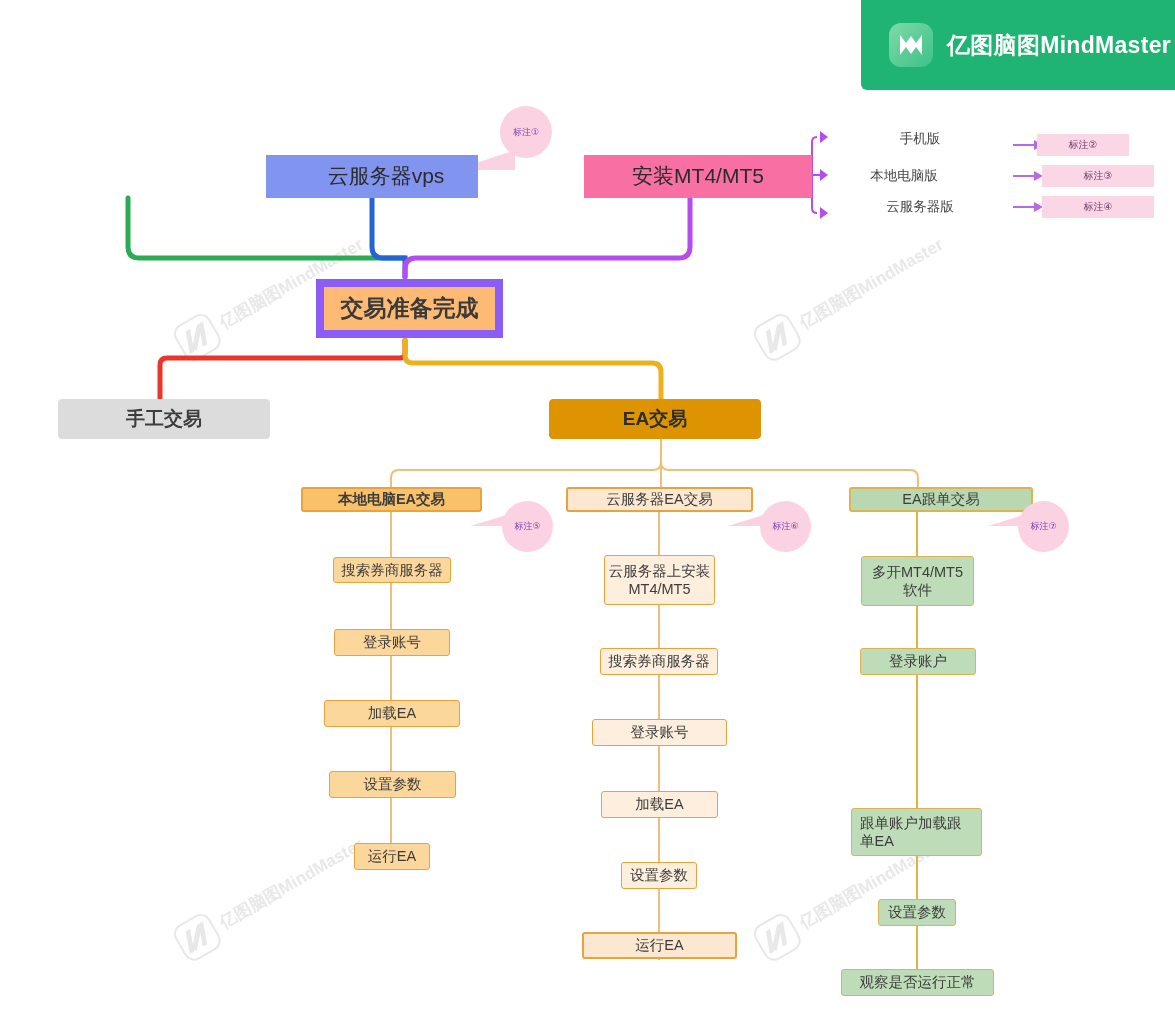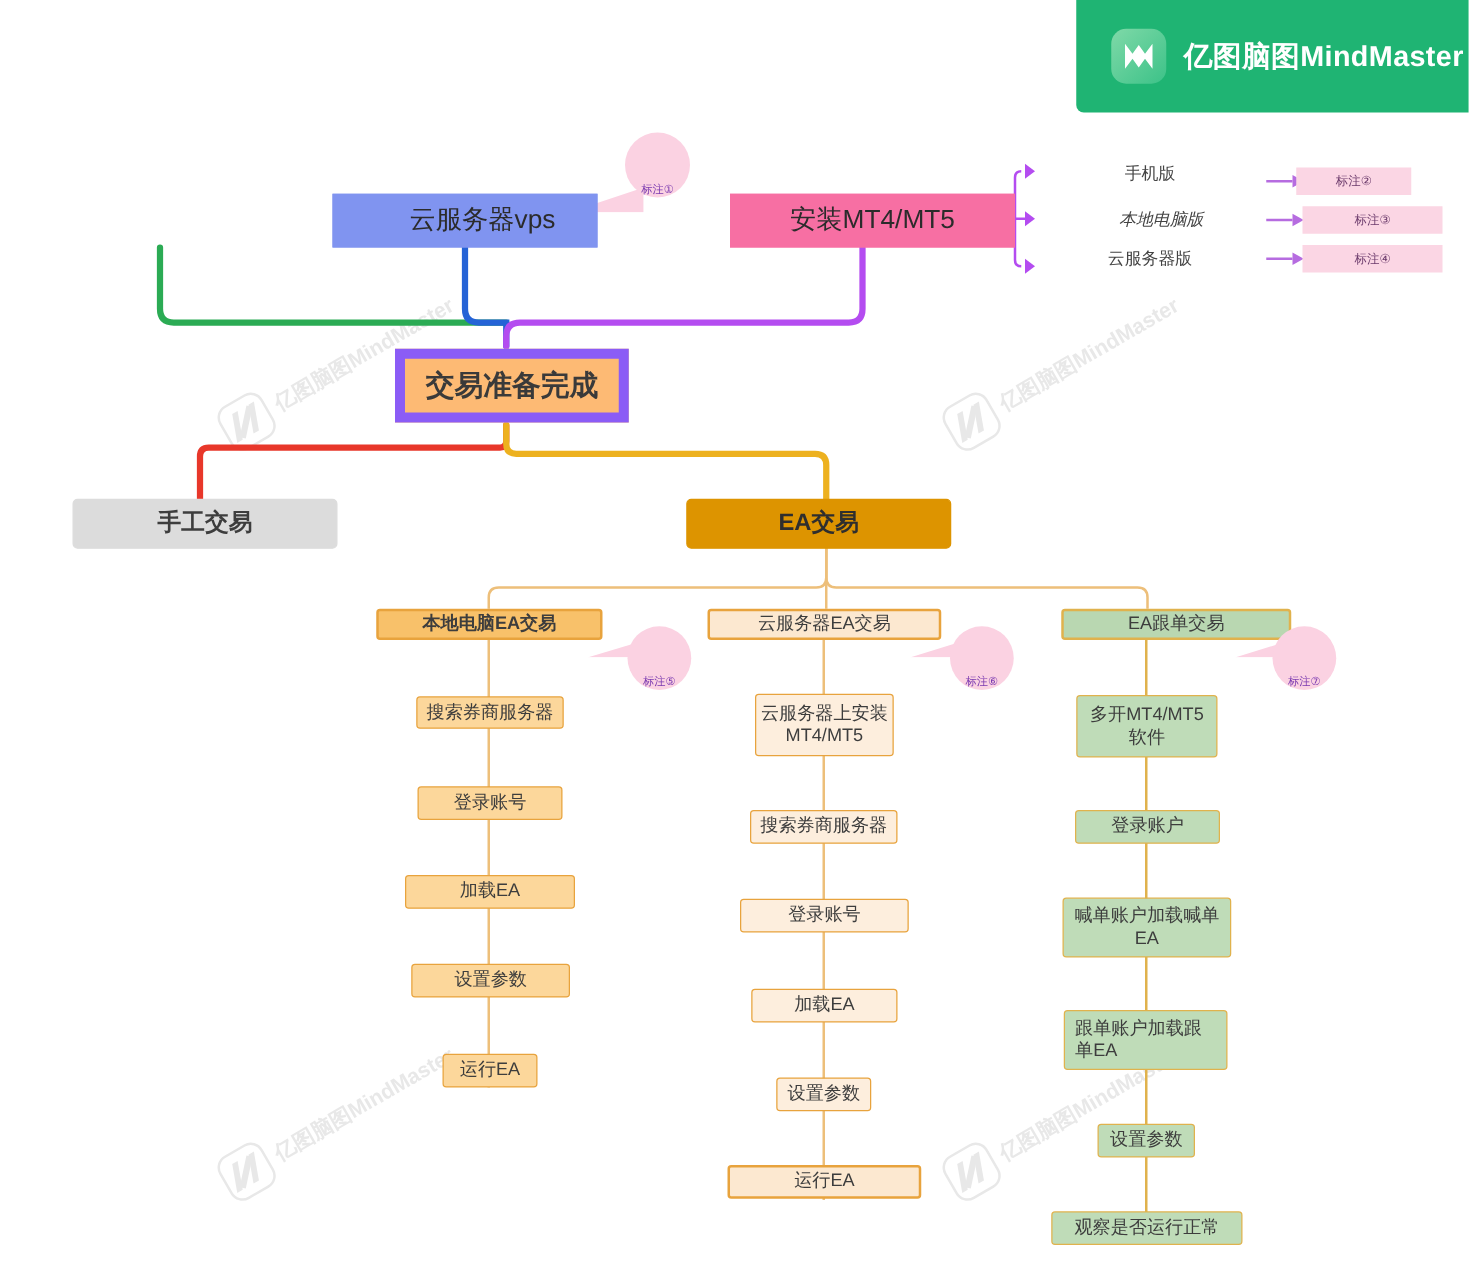--- a/index.html
+++ b/index.html
@@ -114,21 +114,21 @@
     background: #fbd6e4;
     display: flex; align-items: center; justify-content: center;
     font-size: 10px; color: #6b3a6b;
   }
 
   
   .callout {
     position: absolute;
     background: #fbd2e2;
     border-radius: 50%;
-    display: flex; align-items: flex-end; justify-content: center;
+    display: flex; align-items: center; justify-content: center;
     font-size: 9px;
     color: #7b3ab0;
   }
   .callout-tail {
     position: absolute;
     background: #fbd2e2;
     pointer-events: none;
   }
 </style>
 </head>
@@ -212,21 +212,21 @@
     <span>安装MT4/MT5</span>
   </div>
 
   <div class="callout" style="left:500px; top:106px; width:52px; height:52px;">
     <span>标注①</span>
   </div>
 
   <div class="plain-label" style="left:860px; top:130px; width:120px;">
     <span>手机版</span>
   </div>
-  <div class="plain-label" style="left:869px; top:167px; width:120px;font-style:italic;">
+  <div class="plain-label" style="left:844px; top:167px; width:120px;">
     <span>本地电脑版</span>
   </div>
   <div class="plain-label" style="left:860px; top:198px; width:120px;">
     <span>云服务器版</span>
   </div>
 
   <div class="tag-box" style="left:1037px; top:134px; width:92px; height:22px;">
     <span>标注②</span>
   </div>
   <div class="tag-box" style="left:1042px; top:165px; width:112px; height:22px;">
@@ -304,24 +304,20 @@
     <span>运行EA</span>
   </div>
 
   <div class="node n-mint-s fs15" style="left:861px; top:556px; width:113px; height:50px; white-space:pre-line;">
     <span>多开MT4/MT5
 软件</span>
   </div>
   <div class="node n-mint-s fs15" style="left:860px; top:648px; width:116px; height:27px;">
     <span>登录账户</span>
   </div>
-  <div class="node n-mint-s fs15" style="left:850px; top:718px; width:135px; height:48px; white-space:pre-line;">
-    <span>喊单账户加载喊单
-EA</span>
-  </div>
   <div class="node n-mint-s fs15" style="left:851px; top:808px; width:131px; height:48px; white-space:pre-line; justify-content:flex-start; padding-left:8px; text-align:left;">
     <span>跟单账户加载跟
 单EA</span>
   </div>
   <div class="node n-mint-s fs15" style="left:878px; top:899px; width:78px; height:27px;">
     <span>设置参数</span>
   </div>
   <div class="node n-mint-s fs15" style="left:841px; top:969px; width:153px; height:27px;">
     <span>观察是否运行正常</span>
   </div>

